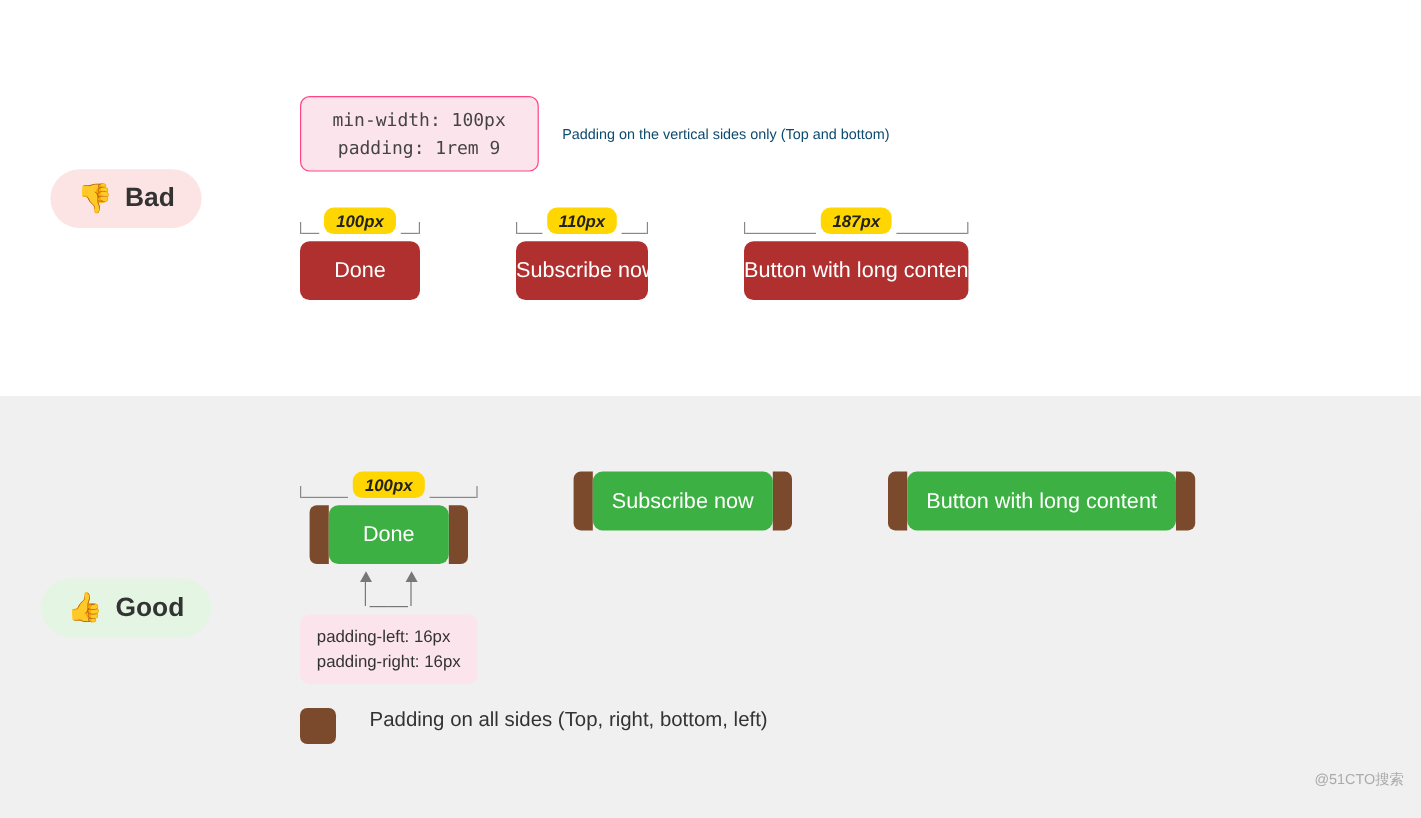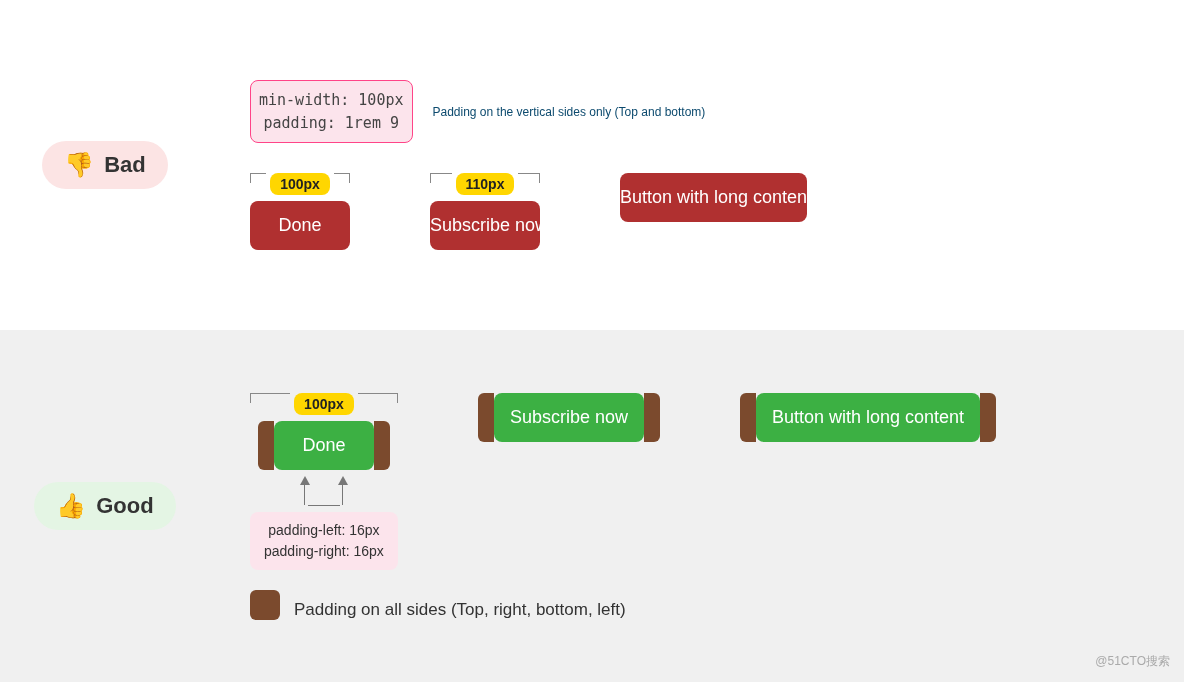--- a/index.html
+++ b/index.html
@@ -84,21 +84,21 @@
       display: flex;
       align-items: center;
       gap: 20px;
       margin-bottom: 30px;
     }
 
     .code-badge {
       background: #fce4ec;
       border: 1px solid #f48;
       border-radius: 8px;
-      padding: 8px 8px;
+      padding: 8px 26px;
       font-family: monospace;
       font-size: 15px;
       color: #444;
       line-height: 1.5;
       text-align: center;
     }
 
     .info-text {
       font-size: 12px;
       color: #0c4a6e;
@@ -187,69 +187,69 @@
       border-radius: 0 6px 6px 0;
       width: 16px;
     }
 
     .padding-note {
       background: #fce4ec;
       border-radius: 8px;
       padding: 8px 14px;
       font-size: 14px;
       color: #333;
-      text-align: center;
       margin-top: 6px;
       line-height: 1.5;
     }
 
     
     .bottom-info-row {
       display: flex;
-      align-items: flex-end;
-      gap: 14px;
+      align-items: flex-start;
+      gap: 28px;
       margin-top: 20px;
     }
 
     .color-swatch {
       width: 30px;
       height: 30px;
       background: #7B4A2D;
       border-radius: 6px;
       flex-shrink: 0;
     }
 
     .bottom-info-text {
       font-size: 17px;
       color: #333;
     }
 
     
     .watermark {
       position: fixed;
-      bottom: 12px;
+      bottom: 24px;
       right: 14px;
       font-size: 12px;
       color: #aaa;
     }
 
     
     .width-bracket-container {
       display: flex;
       align-items: center;
       justify-content: center;
       width: 100%;
       margin-bottom: 6px;
     }
 
     .bracket-wrapper {
       display: flex;
-      align-items: flex-start;
+      align-items: flex-end;
       gap: 0;
       width: 100%;
+      font-style: italic;
     }
 
     .tick-left {
       width: 1px;
       height: 10px;
       background: #888;
       margin-right: 0;
     }
 
     .tick-right {
@@ -345,20 +345,29 @@
               <div class="h-rule"></div>
               <span class="width-tag">110px</span>
               <div class="h-rule"></div>
               <div class="tick-right"></div>
             </div>
           </div>
           <button class="btn-bad btn-bad-subscribe">Subscribe now</button>
         </div>
 
         <div class="button-demo">
+          <div class="width-bracket-container">
+            <div class="bracket-wrapper">
+              <div class="tick-left"></div>
+              <div class="h-rule"></div>
+              <span class="width-tag">187px</span>
+              <div class="h-rule"></div>
+              <div class="tick-right"></div>
+            </div>
+          </div>
           <button class="btn-bad btn-bad-long">Button with long content</button>
         </div>
 
       </div>
     </div>
   </div>
 
   <div class="bottom-section">
 
     <div class="sidebar-label">

